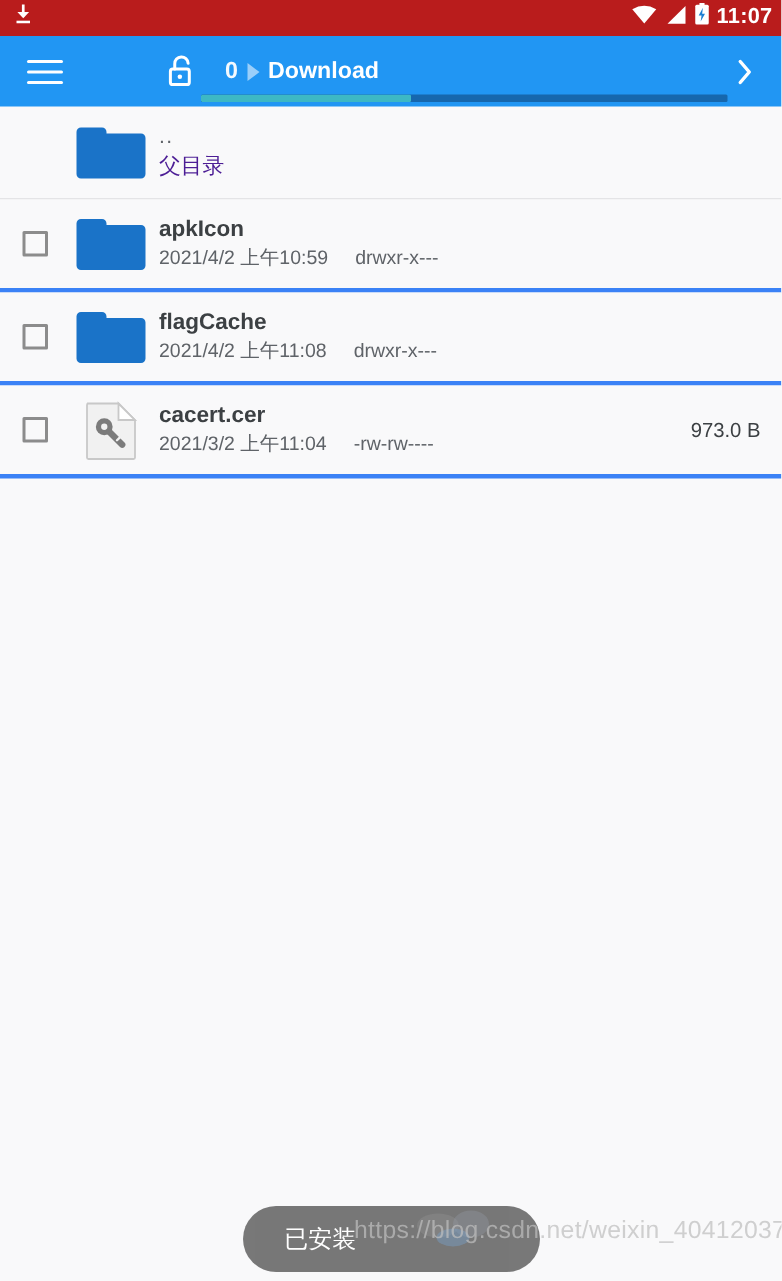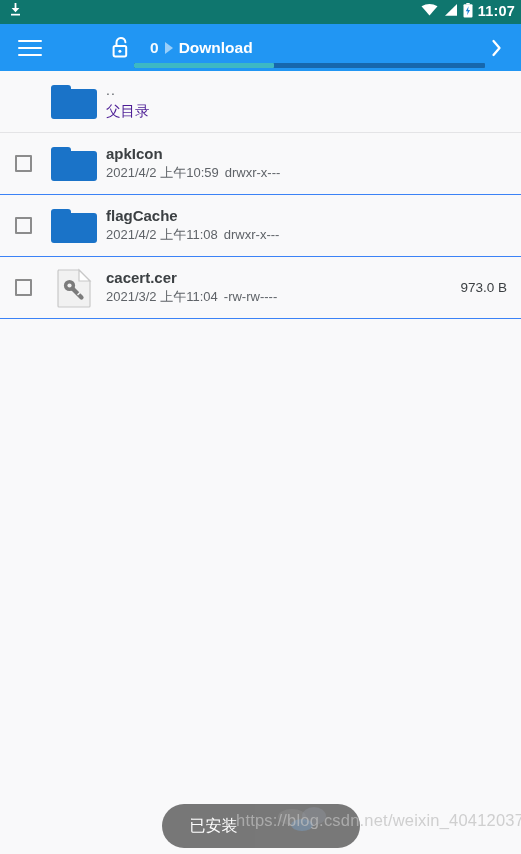--- a/index.html
+++ b/index.html
@@ -136,21 +136,21 @@
   
   #file-list {
     background: #f9f9fa;
     height: calc(854px - 24px - 47px);
     overflow: hidden;
   }
   .row {
     display: flex;
     align-items: center;
     height: 62px;
-    border-bottom: 1px solid #3b82f6;
+    border-bottom: 3px solid #3b82f6;
     background: #f9f9fa;
     padding-right: 14px;
     cursor: pointer;
   }
   .row.parent { border-bottom: 1px solid #e4e4e6; }
   .cb-cell {
     width: 46px;
     min-width: 46px;
     display: flex;
     align-items: center;
@@ -195,21 +195,21 @@
     color: #5f6368;
     font-size: 14px;
     letter-spacing: 1px;
   }
   .fmeta {
     font-size: 13px;
     color: #5f6368;
     line-height: 1.15;
     white-space: nowrap;
   }
-  .fmeta .perm { margin-left: 6px; }
+  .fmeta .perm { margin-left: 18px; }
   .fmeta.sub {
     font-size: 14.5px;
     color: #4c1d95;
   }
   .size-cell {
     font-size: 13.5px;
     font-weight: normal;
     color: #3c4043;
     white-space: nowrap;
     padding-left: 8px;
@@ -250,21 +250,21 @@
     left: 272px;
     bottom: 22px;
     width: 64px;
     height: 26px;
     pointer-events: none;
   }
 </style>
 </head>
 <body>
 
-<div id="status-bar" style="background: #0f766e;">
+<div id="status-bar" style="background: #b91c1c;">
   <div id="status-left">
     <span class="sicon">
       <svg width="15" height="16" viewBox="0 0 15 16">
         <path d="M7.5 1 L7.5 9" stroke="#fff" stroke-width="1.8" fill="none"></path>
         <path d="M3.6 6 L7.5 10.2 L11.4 6 Z" fill="#fff"></path>
         <rect x="3" y="11.8" width="9" height="1.7" fill="#fff"></rect>
       </svg>
     </span>
   </div>
   <div id="status-right">

